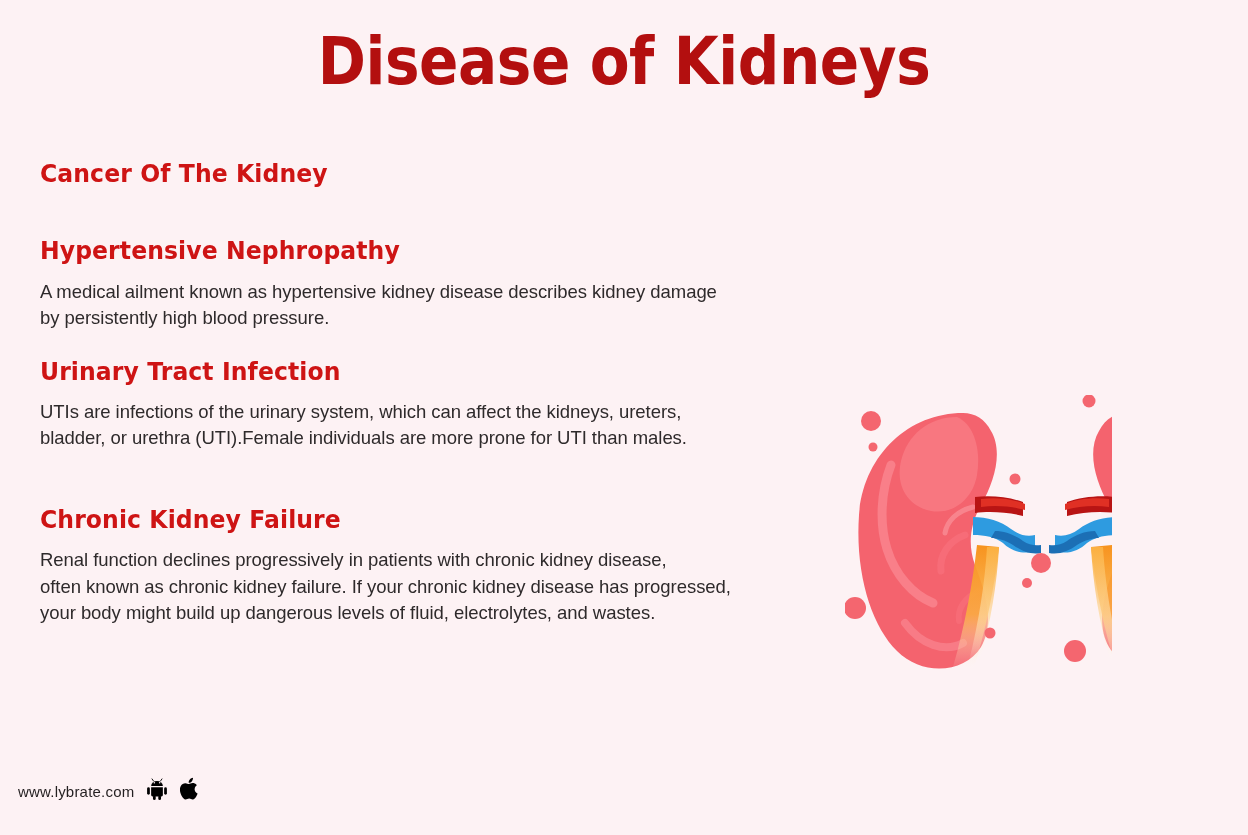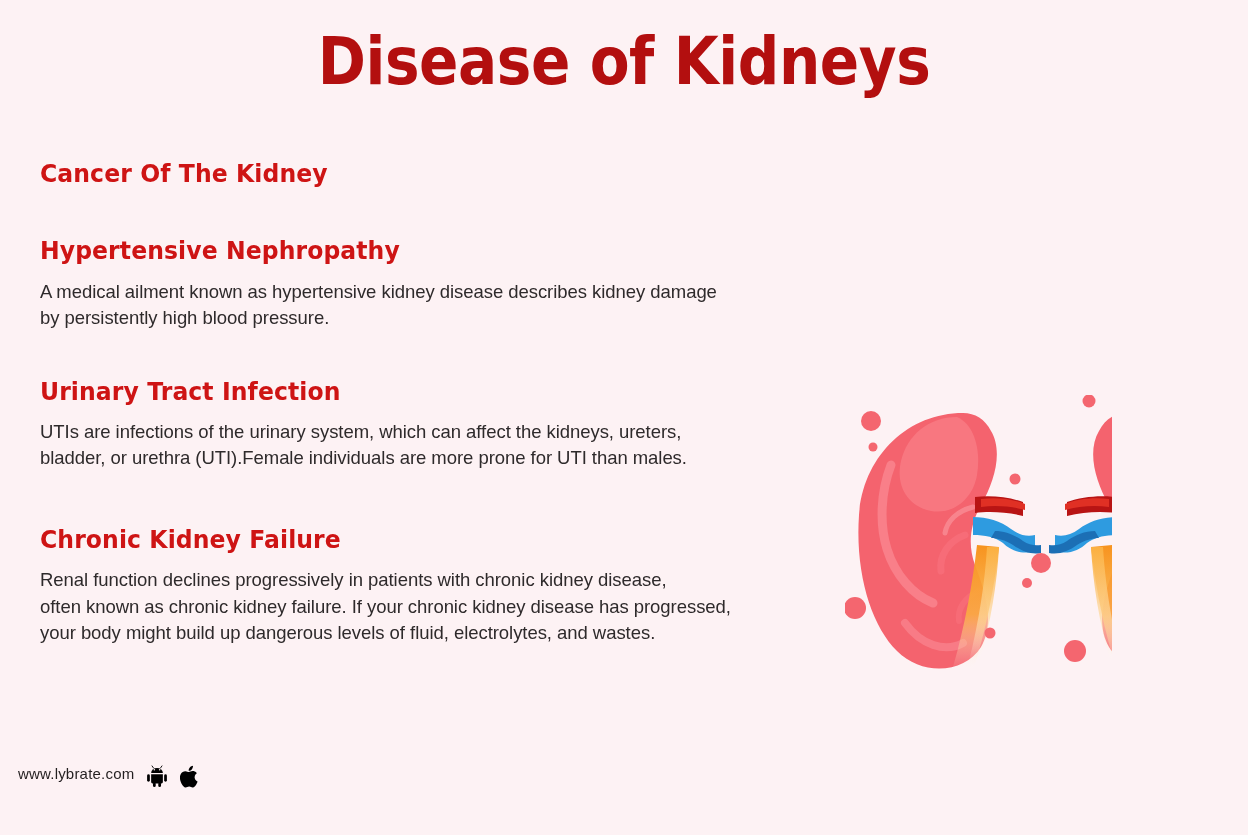--- a/index.html
+++ b/index.html
@@ -65,21 +65,21 @@
   .sec-body {
     font-family: "Liberation Sans", sans-serif;
     font-size: 18.5px;
     color: #2E2A2B;
     line-height: 26.5px;
     margin: 0;
     white-space: pre-line;
     letter-spacing: -0.05px;
   }
   .sec-1 { margin-bottom: 46px; }
-  .sec-2 { margin-bottom: 44px; }
+  .sec-2 { margin-bottom: 24px; }
   .sec-3 { margin-bottom: 52px; }
   .sec-2 .sec-body, .sec-3 .sec-body, .sec-4 .sec-body { }
 
   
   .illustration {
     position: absolute;
     left: 845px;
     top: 395px;
     width: 400px;
     height: 295px;
@@ -90,22 +90,23 @@
   .footer {
     position: absolute;
     left: 0;
     bottom: 0;
     width: 1248px;
     height: 70px;
   }
   .footer-left {
     position: absolute;
     left: 18px;
-    top: 0;
+    top: 12px;
     display: flex;
+    align-items: center;
     gap: 12px;
   }
   .site-url {
     font-family: "Liberation Sans", sans-serif;
     font-size: 15px;
     color: #231F20;
     letter-spacing: 0.2px;
   }
   .store-icon { display: block; }
   .footer-right {

